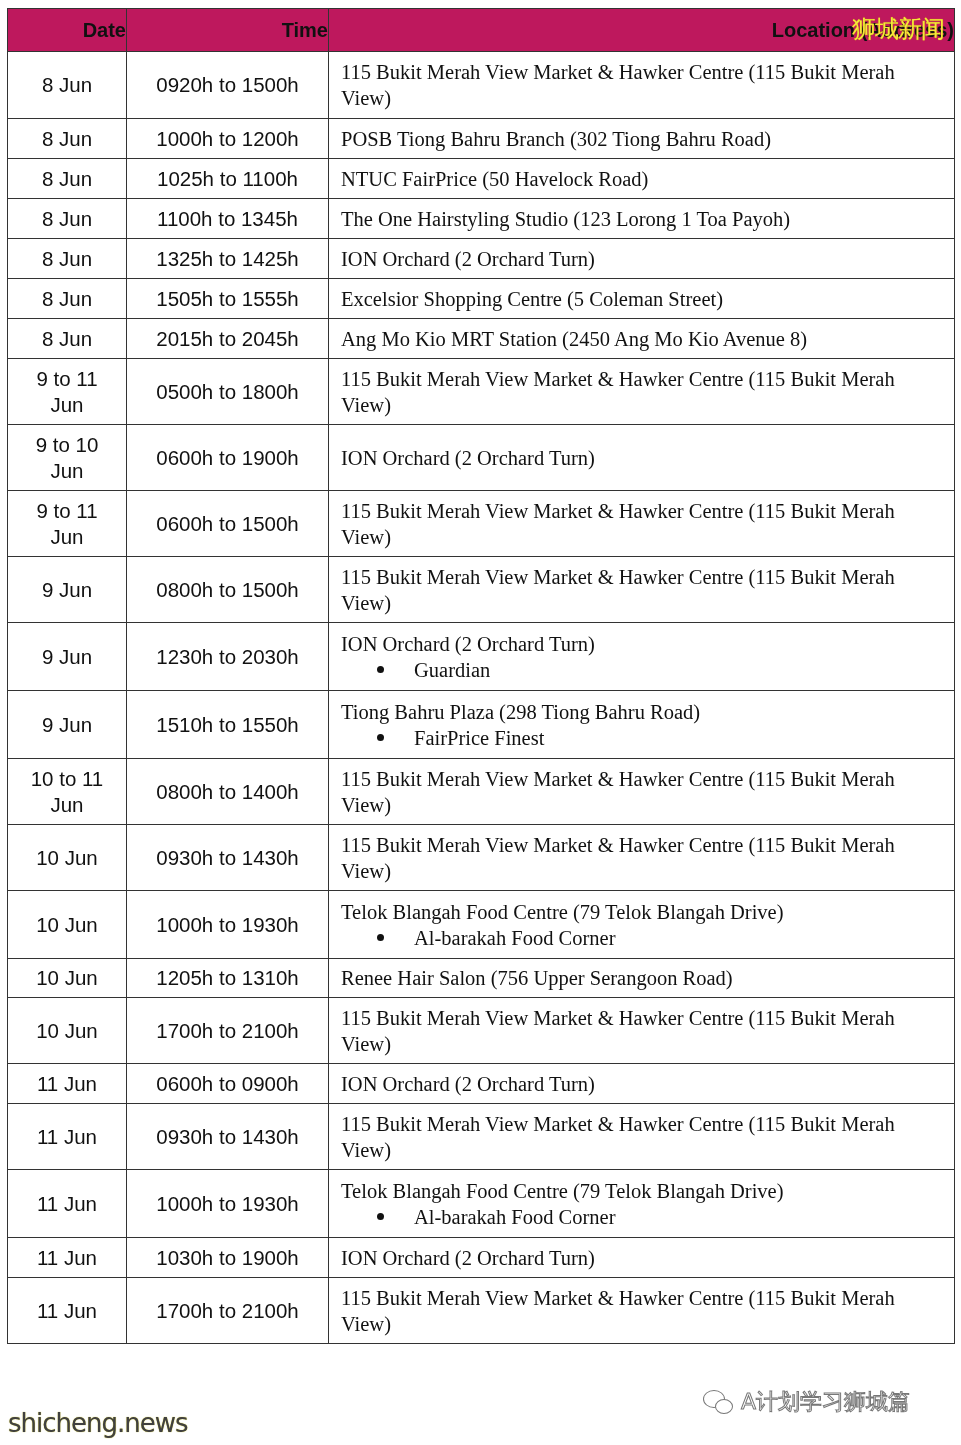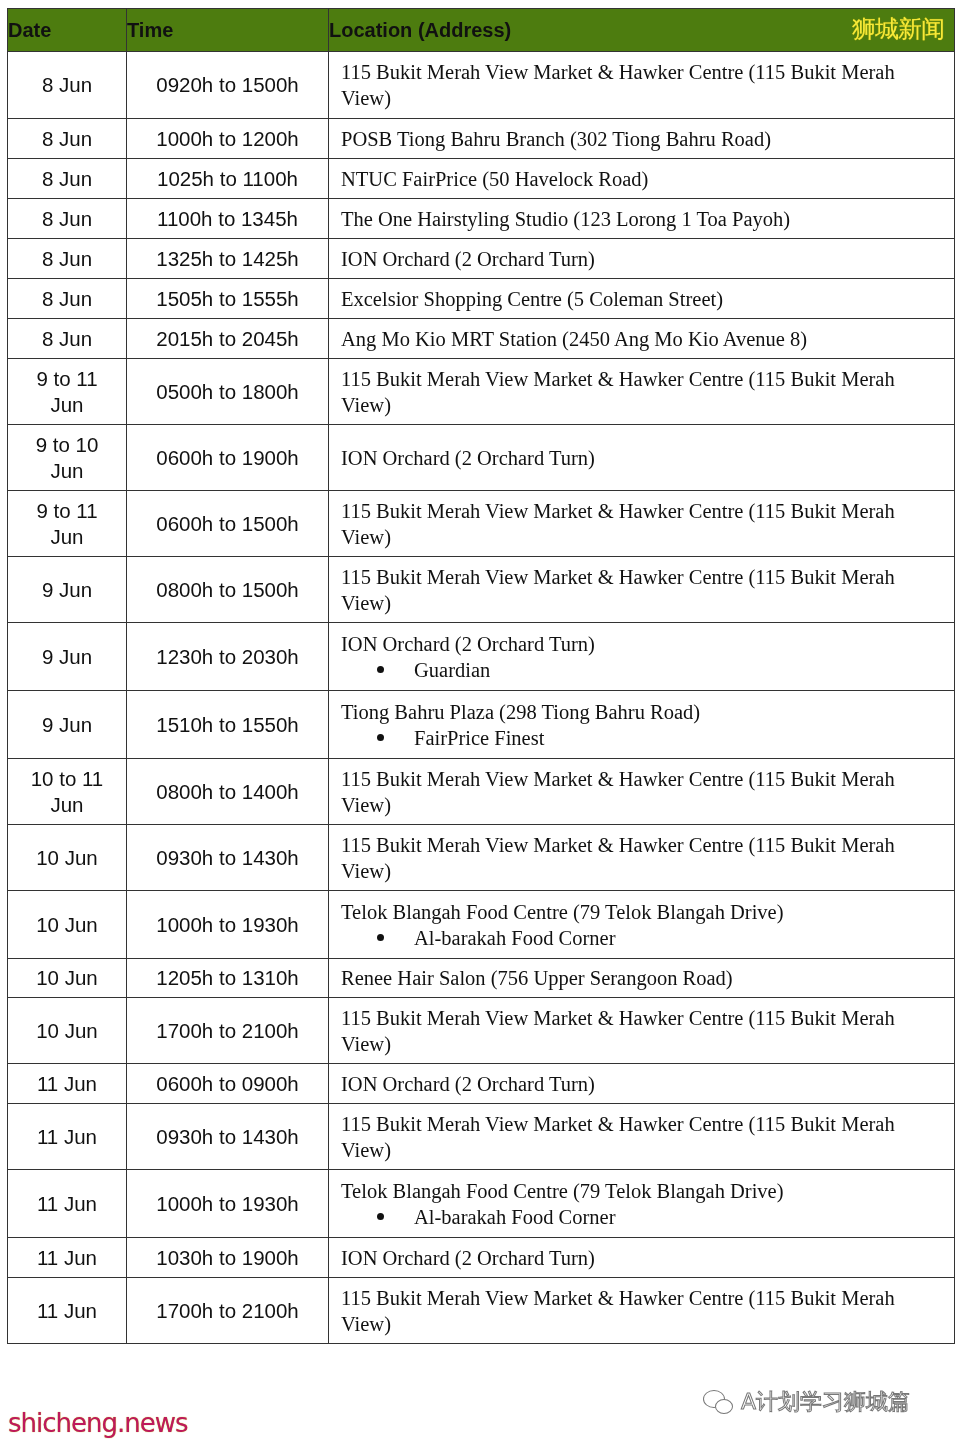--- a/index.html
+++ b/index.html
@@ -1,33 +1,33 @@
 <!DOCTYPE html>
 <html><head>
 <meta charset="utf-8">
 <style>
   html, body { margin:0; padding:0; background:#ffffff; }
   body { width:961px; height:1445px; position:relative; overflow:hidden;
          font-family:"Liberation Sans", sans-serif; color:#111; }
   table.sched { position:absolute; left:7px; top:8px; width:947px;
          border-collapse:collapse; table-layout:fixed; }
   table.sched th, table.sched td { border:1.5px solid #333; padding:0; }
-  table.sched th { background:#4d7c0f; height:42px; font-weight:bold; font-size:20px;
-         text-align:left; position:relative; }
+  table.sched th { background:#be185d; height:42px; font-weight:bold; font-size:20px;
+         text-align:right; position:relative; }
   table.sched td { font-size:20.5px; line-height:26px; vertical-align:middle; }
   td.date { text-align:center; }
   td.time { text-align:center; }
   td.loc { padding:0 8px 0 12px !important;font-family:Liberation Serif, serif; }
   .sub { display:flex; align-items:center; margin-left:36px; }
   .bullet { width:7px; height:7px; border-radius:50%; background:#111; margin-right:30px; flex:none; }
   .wm-top { position:absolute; right:10px; top:4px; font-family:Liberation Mono, monospace;
          font-size:24px; color:#f5e93a; font-weight:normal; letter-spacing:-1px;
          text-shadow: 0 0 1px #c9b400; margin-left: 12px; }
   .wm-bottom-left { position:absolute; left:8px; top:1408px; font-family:"DejaVu Sans", sans-serif;
-         font-size:26px; color:#be185d; letter-spacing:-1px; text-shadow:0 0 1px #b8b000; }
+         font-size:26px; color:#404040; letter-spacing:-1px; text-shadow:0 0 1px #b8b000; }
   .wm-bottom-right { position:absolute; left:703px; top:1387px; font-family:"DejaVu Sans", sans-serif;
          font-size:22px; color:#fff; -webkit-text-stroke:1px #777; display:flex; align-items:center; gap:6px; }
   .wechat-icon { width:32px; height:24px; position:relative; }
   .wechat-icon .b1, .wechat-icon .b2 { position:absolute; border:1.5px solid #777; border-radius:50%; background:#fff; }
   .wechat-icon .b1 { width:20px; height:16px; left:0; top:0; }
   .wechat-icon .b2 { width:16px; height:13px; left:12px; top:9px; }
 </style>
 </head>
 <body>
 

